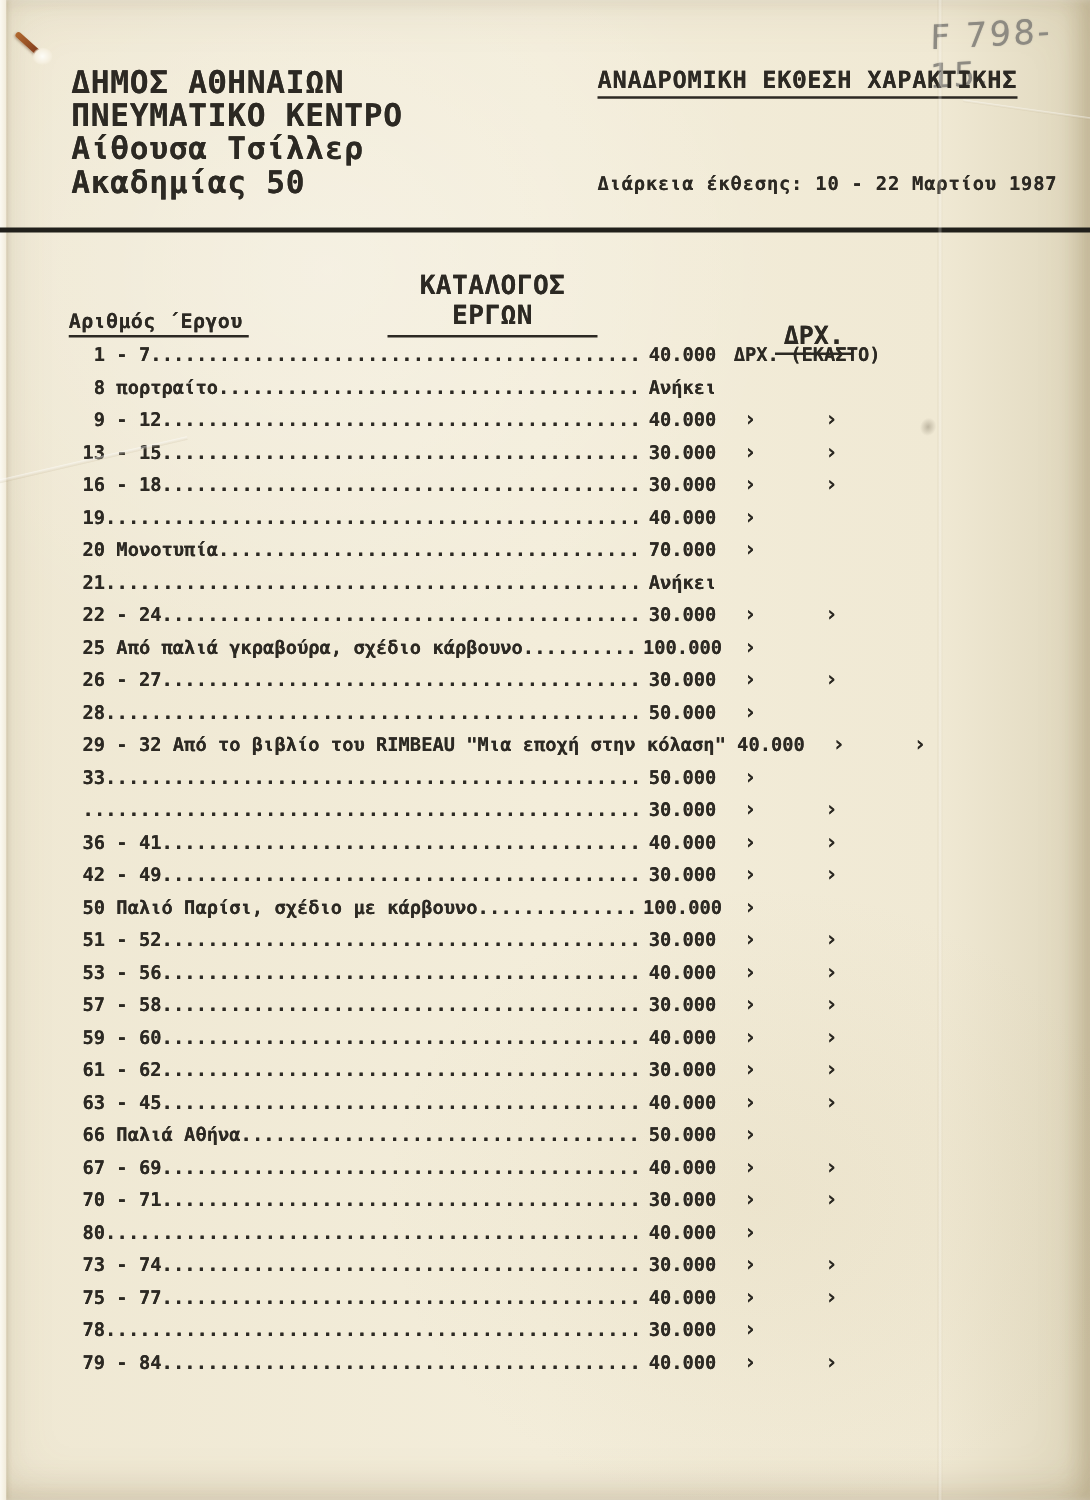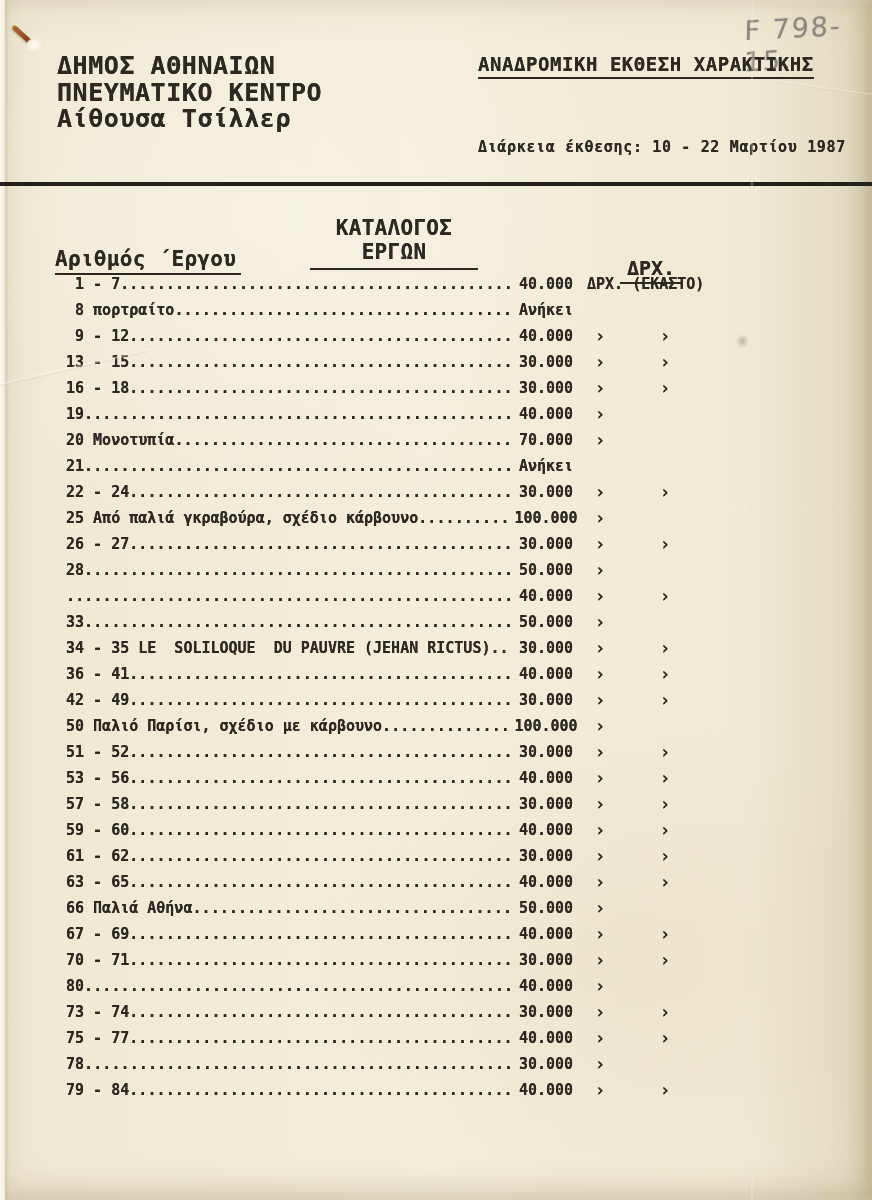--- a/index.html
+++ b/index.html
@@ -83,21 +83,21 @@
   .hright .tline span{display:inline-block;border-bottom:2.5px solid #2c2923;padding-bottom:2px;}
   .dates{position:absolute;left:478px;top:138px;font-size:15px;letter-spacing:.65px;}
   .rule{position:absolute;left:0;top:182px;width:872px;height:3.5px;background:#21201b;}
   
   .cat-title{
     position:absolute;left:310px;top:216px;width:168px;
     font-size:21px;text-align:center;letter-spacing:.3px;
     border-bottom:2.5px solid #2c2923;padding-bottom:4px;
   }
   .ch-left{
-    position:absolute;left:55px;top:247px;font-size:21px;letter-spacing:.3px;
+    position:absolute;left:55px;top:247px;font-size:16px;letter-spacing:.3px;
     border-bottom:2px solid #2c2923;padding:0 5px 2px 0;
   }
   .ch-right{
     position:absolute;left:620px;top:256px;font-size:20px;
     border-bottom:2px solid #2c2923;padding:0 7px 2px 7px;
   }
   
   .table{position:absolute;left:0;top:271px;width:764px;font-size:15px;}
   .row{display:flex;height:26px;line-height:26px;padding-left:66px;}
   .num{white-space:pre;flex:0 0 auto;}
@@ -115,20 +115,21 @@
 
   <div class="staple"></div>
   <div class="staple-tear"></div>
 
   <div class="pencil">F 798-15.</div>
 
   <div class="hleft ink">
     <div>ΔΗΜΟΣ ΑΘΗΝΑΙΩΝ</div>
     <div>ΠΝΕΥΜΑΤΙΚΟ ΚΕΝΤΡΟ</div>
     <div>Αίθουσα Τσίλλερ</div>
+    <div>Ακαδημίας 50</div>
   </div>
 
   <div class="hright ink">
     <div class="tline"><span>ΑΝΑΔΡΟΜΙΚΗ ΕΚΘΕΣΗ ΧΑΡΑΚΤΙΚΗΣ</span></div>
   </div>
 
   <div class="dates ink">Διάρκεια έκθεσης: 10 - 22 Μαρτίου 1987</div>
 
   <div class="rule"></div>
 
@@ -217,34 +218,34 @@
   </div>
 
   <div class="row">
     <span class="num">28</span>
     <span class="dots">................................................................................................................................................................</span>
     <span class="price">50.000</span>
     <span class="after"><span class="m1">›</span><span class="m2"></span></span>
   </div>
 
   <div class="row">
+    <span class="num">29 - 32 Από το βιβλίο του RIMBEAU "Μια εποχή στην κόλαση"</span>
     <span class="dots">................................................................................................................................................................</span>
     <span class="price">40.000</span>
     <span class="after"><span class="m1">›</span><span class="m2">›</span></span>
   </div>
 
   <div class="row">
     <span class="num">33</span>
     <span class="dots">................................................................................................................................................................</span>
     <span class="price">50.000</span>
     <span class="after"><span class="m1">›</span><span class="m2"></span></span>
   </div>
 
   <div class="row">
-    <span class="num">34 - 35 LE  SOLILOQUE  DU PAUVRE (JEHAN RICTUS)</span>
     <span class="dots">................................................................................................................................................................</span>
     <span class="price">30.000</span>
     <span class="after"><span class="m1">›</span><span class="m2">›</span></span>
   </div>
 
   <div class="row">
     <span class="num">36 - 41</span>
     <span class="dots">................................................................................................................................................................</span>
     <span class="price">40.000</span>
     <span class="after"><span class="m1">›</span><span class="m2">›</span></span>
@@ -293,21 +294,21 @@
   </div>
 
   <div class="row">
     <span class="num">61 - 62</span>
     <span class="dots">................................................................................................................................................................</span>
     <span class="price">30.000</span>
     <span class="after"><span class="m1">›</span><span class="m2">›</span></span>
   </div>
 
   <div class="row">
-    <span class="num">63 - 65</span>
+    <span class="num">63 - 45</span>
     <span class="dots">................................................................................................................................................................</span>
     <span class="price">40.000</span>
     <span class="after"><span class="m1">›</span><span class="m2">›</span></span>
   </div>
 
   <div class="row">
     <span class="num">66 Παλιά Αθήνα</span>
     <span class="dots">................................................................................................................................................................</span>
     <span class="price">50.000</span>
     <span class="after"><span class="m1">›</span><span class="m2"></span></span>

